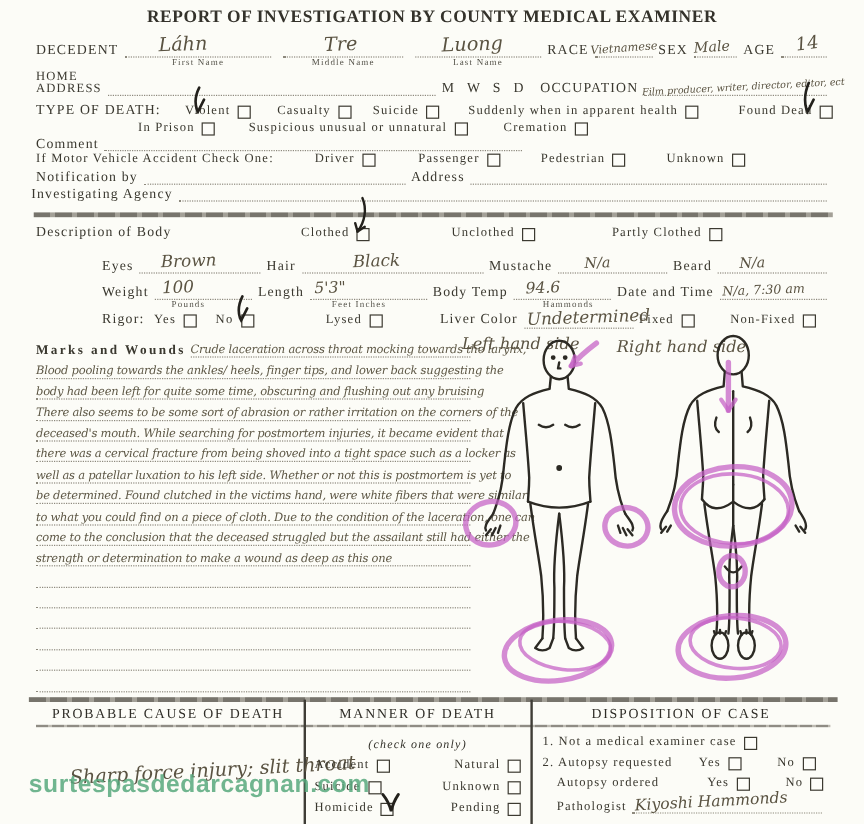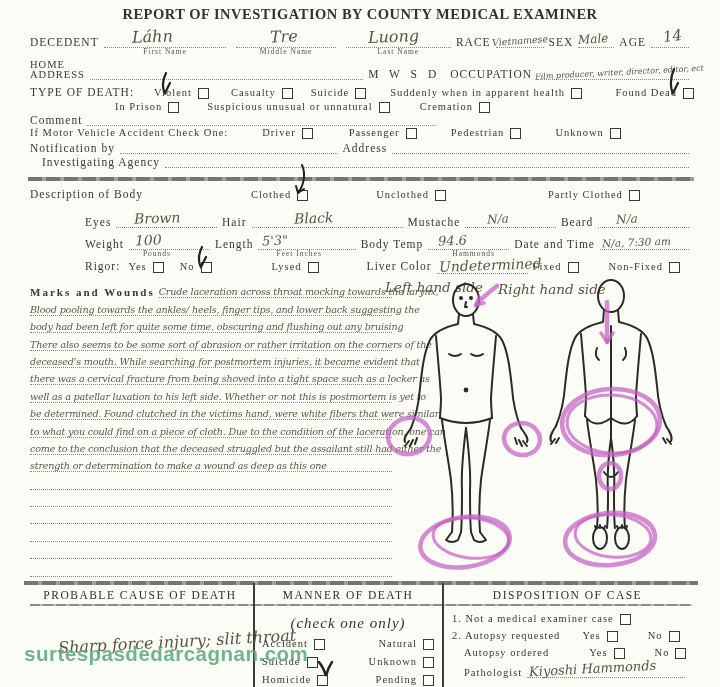--- a/index.html
+++ b/index.html
@@ -153,38 +153,38 @@
     </span>
   </div>
 
   <div class="row" style="top:138px;left:30px;right:26px;height:16px;">
     <span class="lbl">Notification by</span>
     <span class="dotline" style="flex:1.1;"></span>
     <span class="lbl">Address</span>
     <span class="dotline" style="flex:1.5;"></span>
   </div>
 
-  <div class="row" style="top:152px;left:42px;right:26px;height:16px;">
+  <div class="row" style="top:152px;left:26px;right:26px;height:16px;">
     <span class="lbl">Investigating Agency</span>
     <span class="dotline"></span>
   </div>
 
   <div class="divider" style="top:177px;"></div>
 
   <div class="row" style="top:186px;left:30px;right:60px;height:16px;align-items:center;">
     <span class="lbl">Description of Body</span>
     <span class="opt" style="margin-left:108px;">
       <span class="lbl sm">Clothed</span>
       <span class="cb"></span>
     </span>
     <span class="opt" style="margin-left:68px;">
       <span class="lbl sm">Unclothed</span>
       <span class="cb"></span>
     </span>
-    <span class="opt" style="margin-left:102px;justify-content:space-between;">
+    <span class="opt" style="margin-left:64px;justify-content:space-between;">
       <span class="lbl sm">Partly Clothed</span>
       <span class="cb"></span>
     </span>
   </div>
 
   <svg class="pcheck" style="left:288px;top:163px;" width="22" height="36" viewBox="0 0 22 36">
     <path d="M14 2 C18 11 16 22 10 30" fill="none" stroke="#23211c" stroke-width="2" stroke-linecap="round"></path>
     <path d="M10 30 L8 23 M10 30 L16 26" fill="none" stroke="#23211c" stroke-width="2" stroke-linecap="round"></path>
   </svg>
 
@@ -300,21 +300,21 @@
       </div>
     <div class="mline"></div>
     <div class="mline"></div>
     <div class="mline"></div>
     <div class="mline"></div>
     <div class="mline"></div>
     <div class="mline"></div>
   </div>
 
   <span class="script-lab" style="left:385px;top:279px;">Left hand side</span>
-  <span class="script-lab" style="left:498px;top:281px;">Right hand side</span>
+  <span class="script-lab" style="left:514px;top:281px;">Right hand side</span>
 
   <svg style="position:absolute;left:383px;top:276px;" width="320" height="304" viewBox="0 0 320 304">
     <g fill="none" stroke="#2c2a24" stroke-width="2" stroke-linecap="round" stroke-linejoin="round">
 
       <ellipse cx="83" cy="24" rx="13" ry="16"></ellipse>
       <circle cx="78" cy="22" r="1" fill="#2c2a24"></circle>
         <circle cx="88" cy="22" r="1" fill="#2c2a24"></circle>
       <path d="M83 26 l-1 5 l2 0"></path>
       <path d="M76 38 L75 48 C62 51 52 55 47 64 C41 76 39 94 37 112 C36 126 33 140 28 152"></path>
       <path d="M90 38 L91 48 C104 51 114 55 119 64 C125 76 127 94 129 112 C130 126 133 140 138 152"></path>
@@ -385,21 +385,21 @@
   <div class="vline" style="left:253px;top:583px;height:104px;"></div>
   <div class="vline" style="left:442px;top:583px;height:104px;"></div>
 
   <div class="hdr" style="left:30px;width:220px;top:589px;">PROBABLE CAUSE OF DEATH</div>
   <div class="hdr" style="left:256px;width:184px;top:589px;">MANNER OF DEATH</div>
   <div class="hdr" style="left:445px;width:245px;top:589px;">DISPOSITION OF CASE</div>
 
   <span class="hand" style="position:absolute;left:58px;top:632px;font-size:16px;transform:rotate(-3deg);">Sharp force injury; slit throat</span>
 
   <div style="position:absolute;left:262px;top:615px;width:172px;">
-    <div style="text-align:center;font-style:italic;font-size:15px;letter-spacing:1px;">(check one only)</div>
+    <div style="text-align:center;font-style:italic;font-size:10px;letter-spacing:1px;">(check one only)</div>
     <div style="display:flex;justify-content:space-between;margin-top:6px;">
       <span class="opt">
         <span class="lbl sm">Accident</span>
         <span class="cb"></span>
       </span>
       <span class="opt">
         <span class="lbl sm">Natural</span>
         <span class="cb"></span>
       </span>
     </div>

